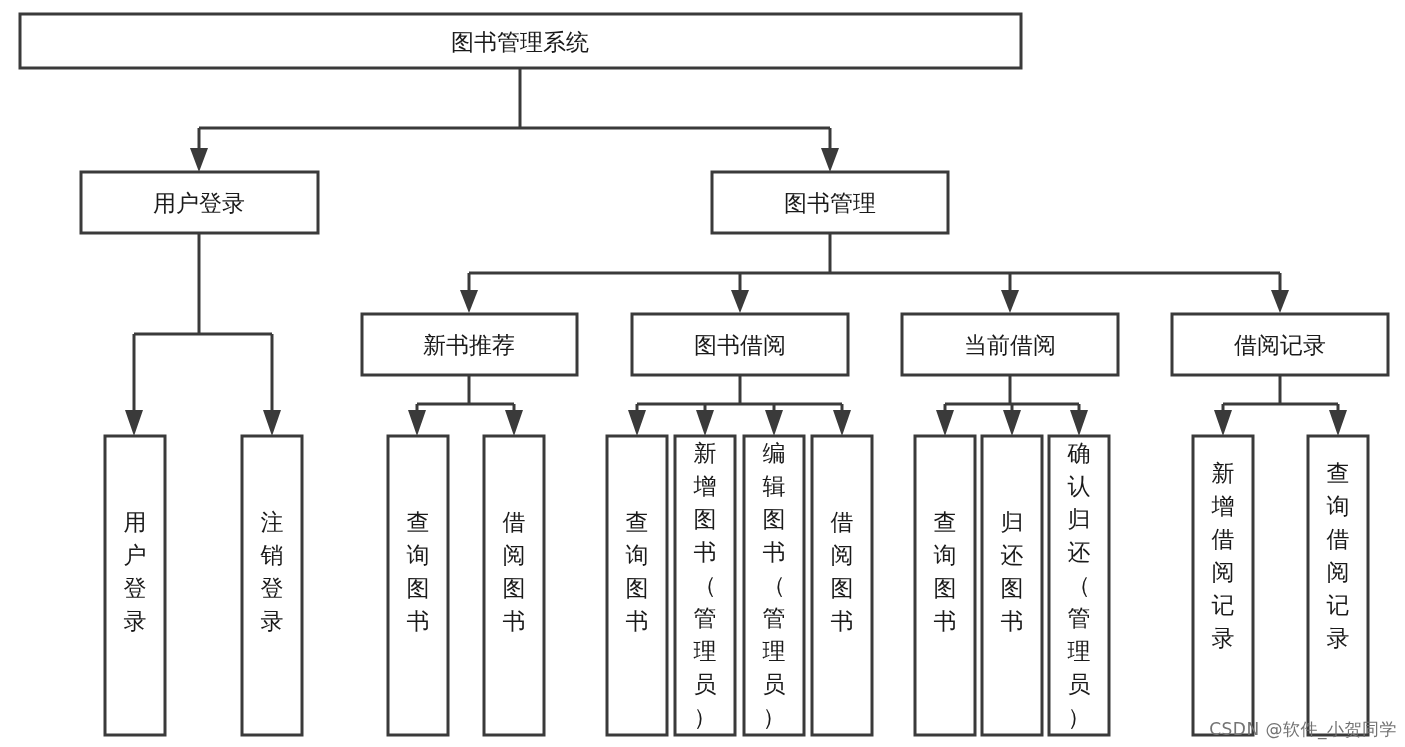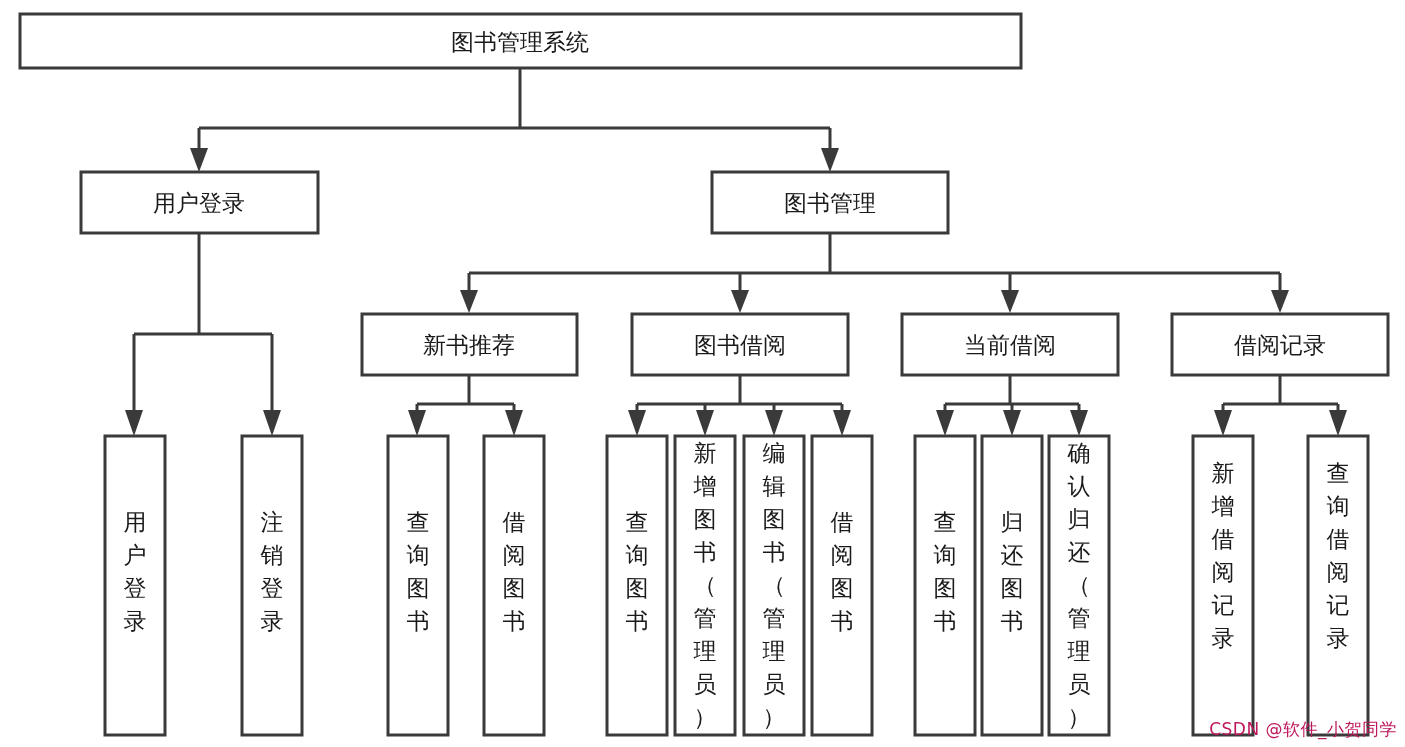--- a/index.html
+++ b/index.html
@@ -51,21 +51,21 @@
     font-family: "DejaVu Sans", "Liberation Sans", sans-serif;
     font-size: 23px;
     text-anchor: middle;
   }
   .watermark {
     position: absolute;
     right: 8px;
     bottom: 6px;
     font-family: "DejaVu Sans", "Liberation Sans", sans-serif;
     font-size: 17px;
-    color: #be185d;
+    color: #737373;
     white-space: nowrap;
     letter-spacing: 0.5px;
   }
 </style>
 </head>
 <body>
 
 <div id="diagram-root">
 
   <svg class="flow" viewBox="0 0 1405 747" xmlns="http://www.w3.org/2000/svg">

